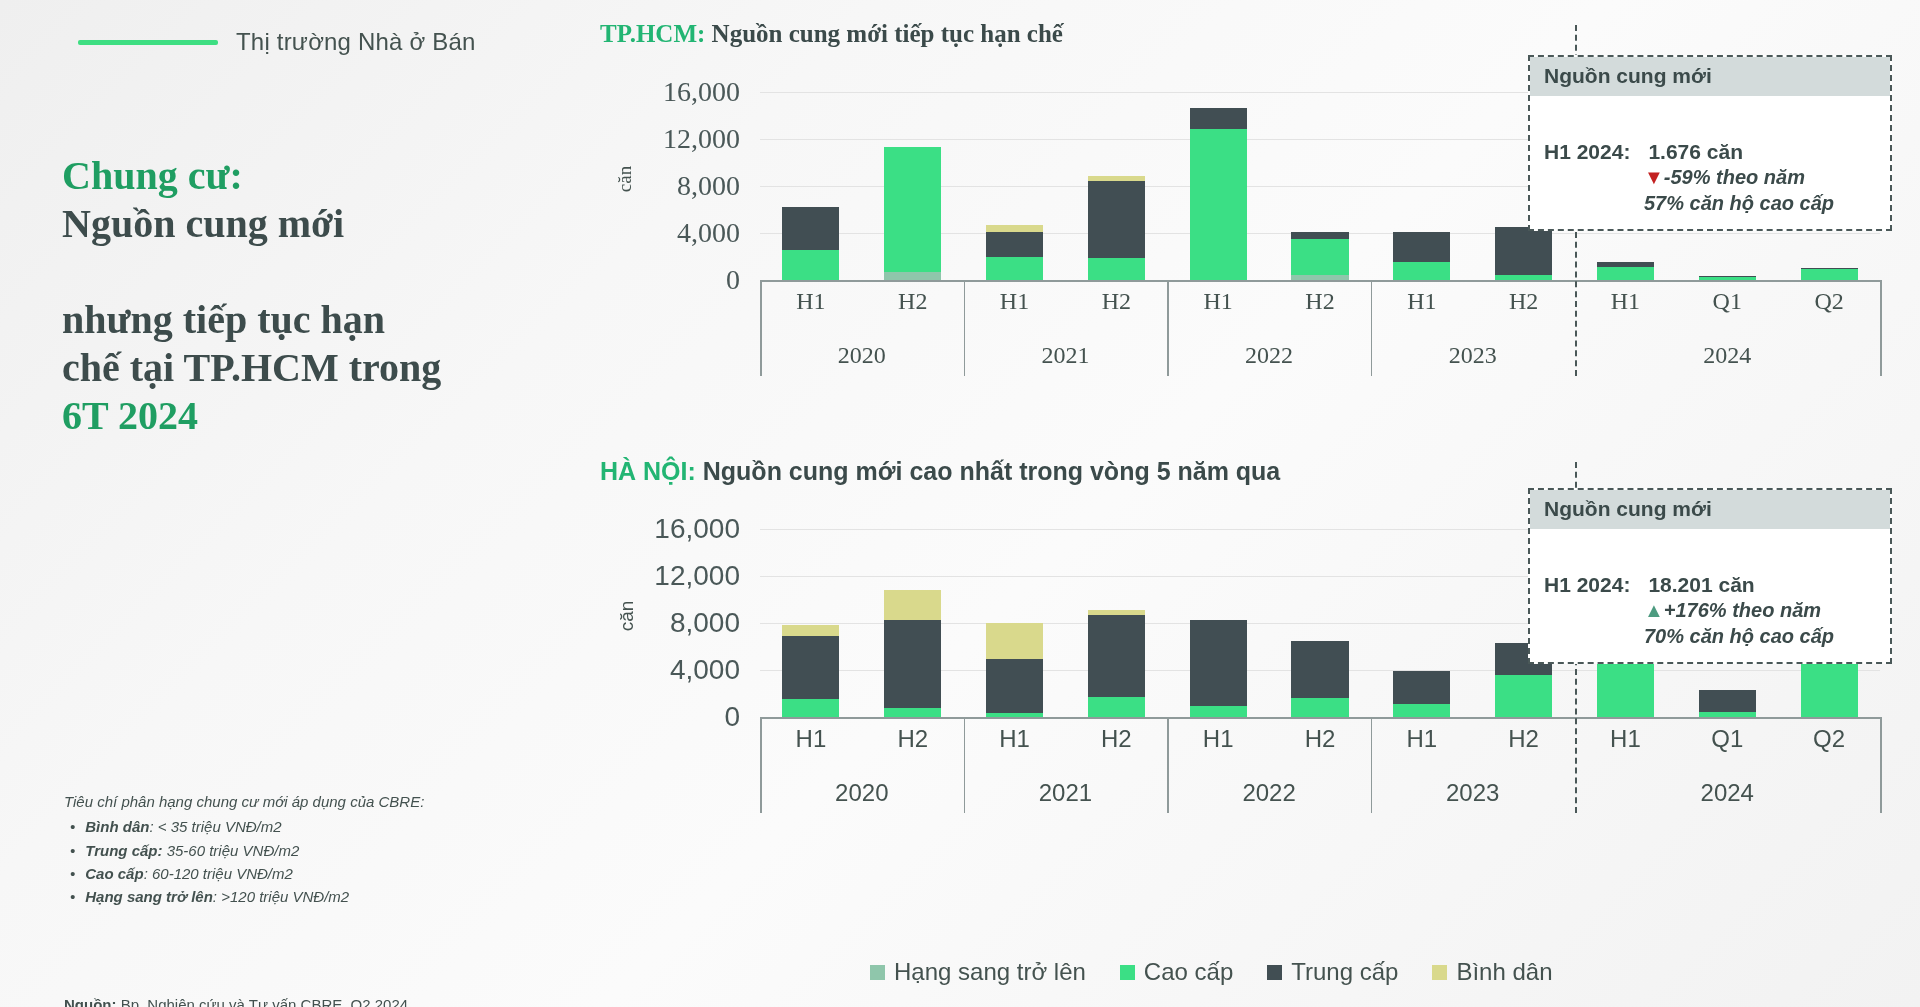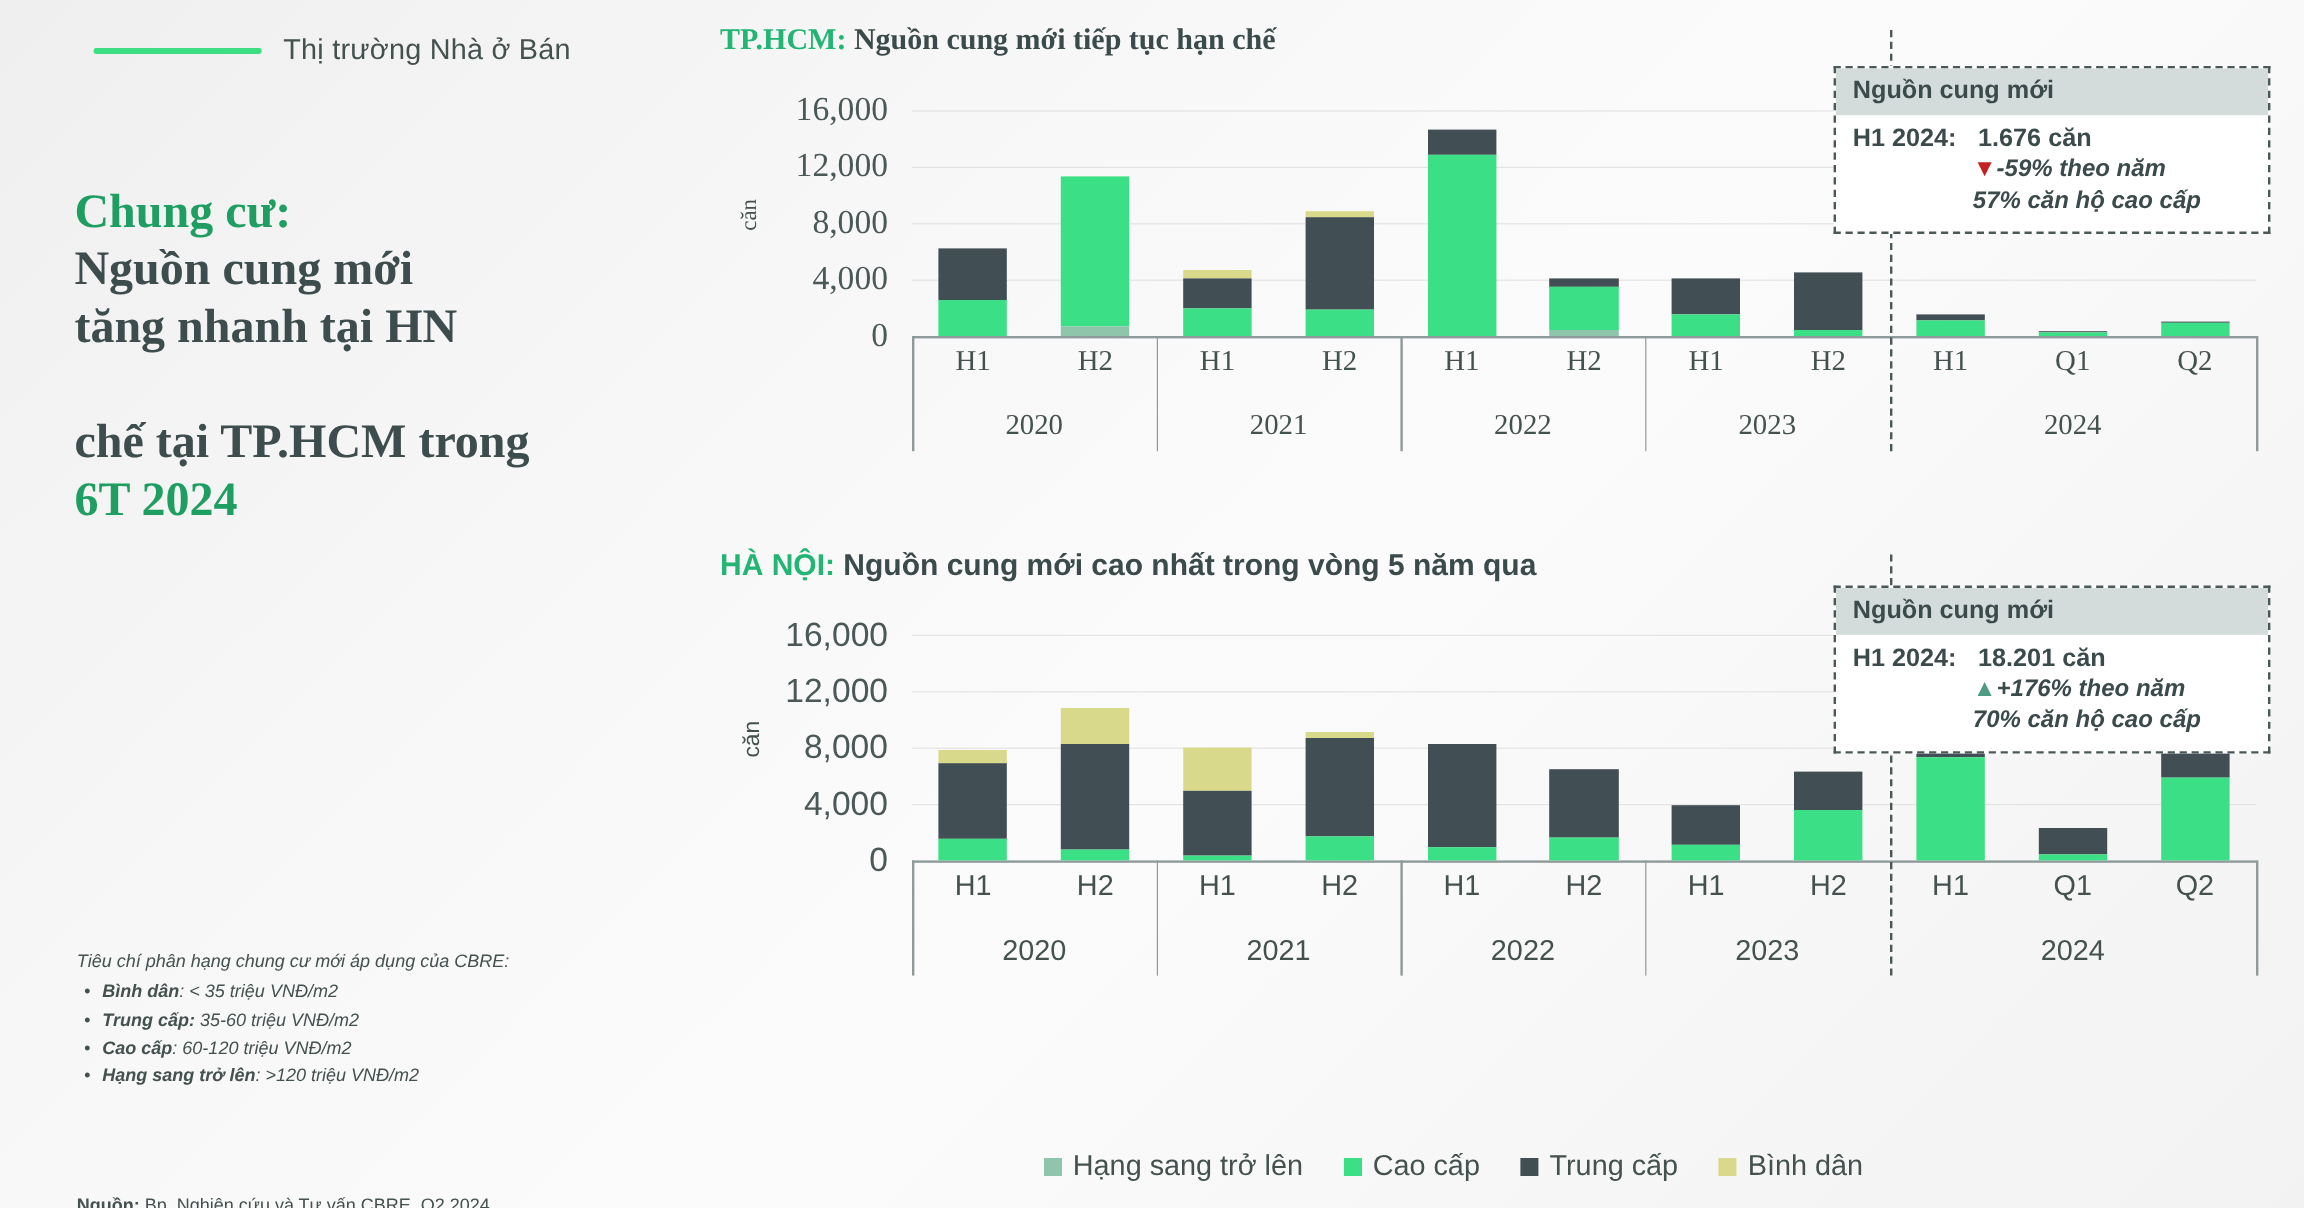--- a/index.html
+++ b/index.html
@@ -52,21 +52,21 @@
   .bar{position:absolute;bottom:0;display:flex;flex-direction:column-reverse;}
   .seg{width:100%;}
   .cat{position:absolute;text-align:center;font-size:24px;color:#44524f;}
   .vsep{position:absolute;width:1.5px;background:#8f9a9a;}
   .vsep.dashed{background:none;border-left:2px dashed #4a5858;width:0;}
 
   
   .callout{position:absolute;border:2px dashed #4a5858;background:#fff;}
   .callout-head{background:#d3dbdb;padding:7px 14px 8px 14px;font-size:21px;font-weight:700;color:#3b4a4a;}
   .callout-body{padding:8px 14px 12px 14px;}
-  .callout-line1{display:flex;gap:18px;font-size:21px;font-weight:700;color:#3b4a4a;}
+  .callout-line1{display:flex;gap:18px;font-size:21px;font-weight:700;color:#3b4a4a;margin-top:36px;}
   .callout-sub{margin-left:100px;font-size:20px;font-style:italic;font-weight:700;color:#3b4a4a;line-height:1.32;}
   .tri-down{color:#c32121;font-style:normal;}
   .tri-up{color:#4d9b80;font-style:normal;}
 
   
   .legend{position:absolute;display:flex;align-items:center;gap:34px;font-size:24px;color:#44524f;}
   .legend-item{display:flex;align-items:center;gap:9px;white-space:nowrap;}
   .swatch{width:15px;height:15px;display:inline-block;}
 </style>
 </head>
@@ -77,22 +77,22 @@
   <div class="left-panel">
 
     <div class="brand-row">
       <span class="brand-rule"></span>
       <span class="brand-label">Thị trường Nhà ở Bán</span>
     </div>
 
     <div class="headline">
       <span class="accent">Chung cư:</span>
       <span>Nguồn cung mới</span><br>
-      <span>tăng nhanh tại HN</span><br>
       <br>
+      <span>nhưng tiếp tục hạn</span><br>
       <span>chế tại TP.HCM trong</span><br>
       <span class="accent2">6T 2024</span>
     </div>
 
     <div class="criteria">
       <div class="crit-title">Tiêu chí phân hạng chung cư mới áp dụng của CBRE:</div>
       <ul>
         <li>
             <span class="bullet">•</span>
             <span><b>Bình dân</b><span>: &lt; 35 triệu VNĐ/m2</span></span>

